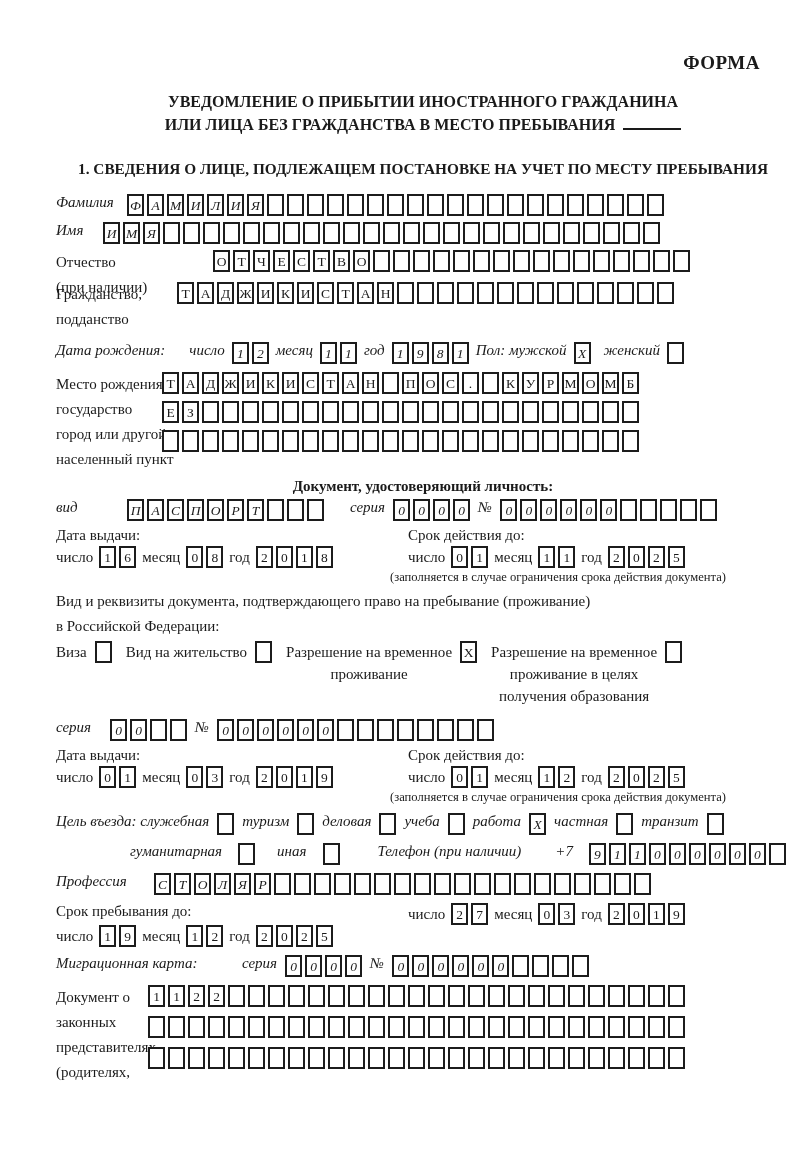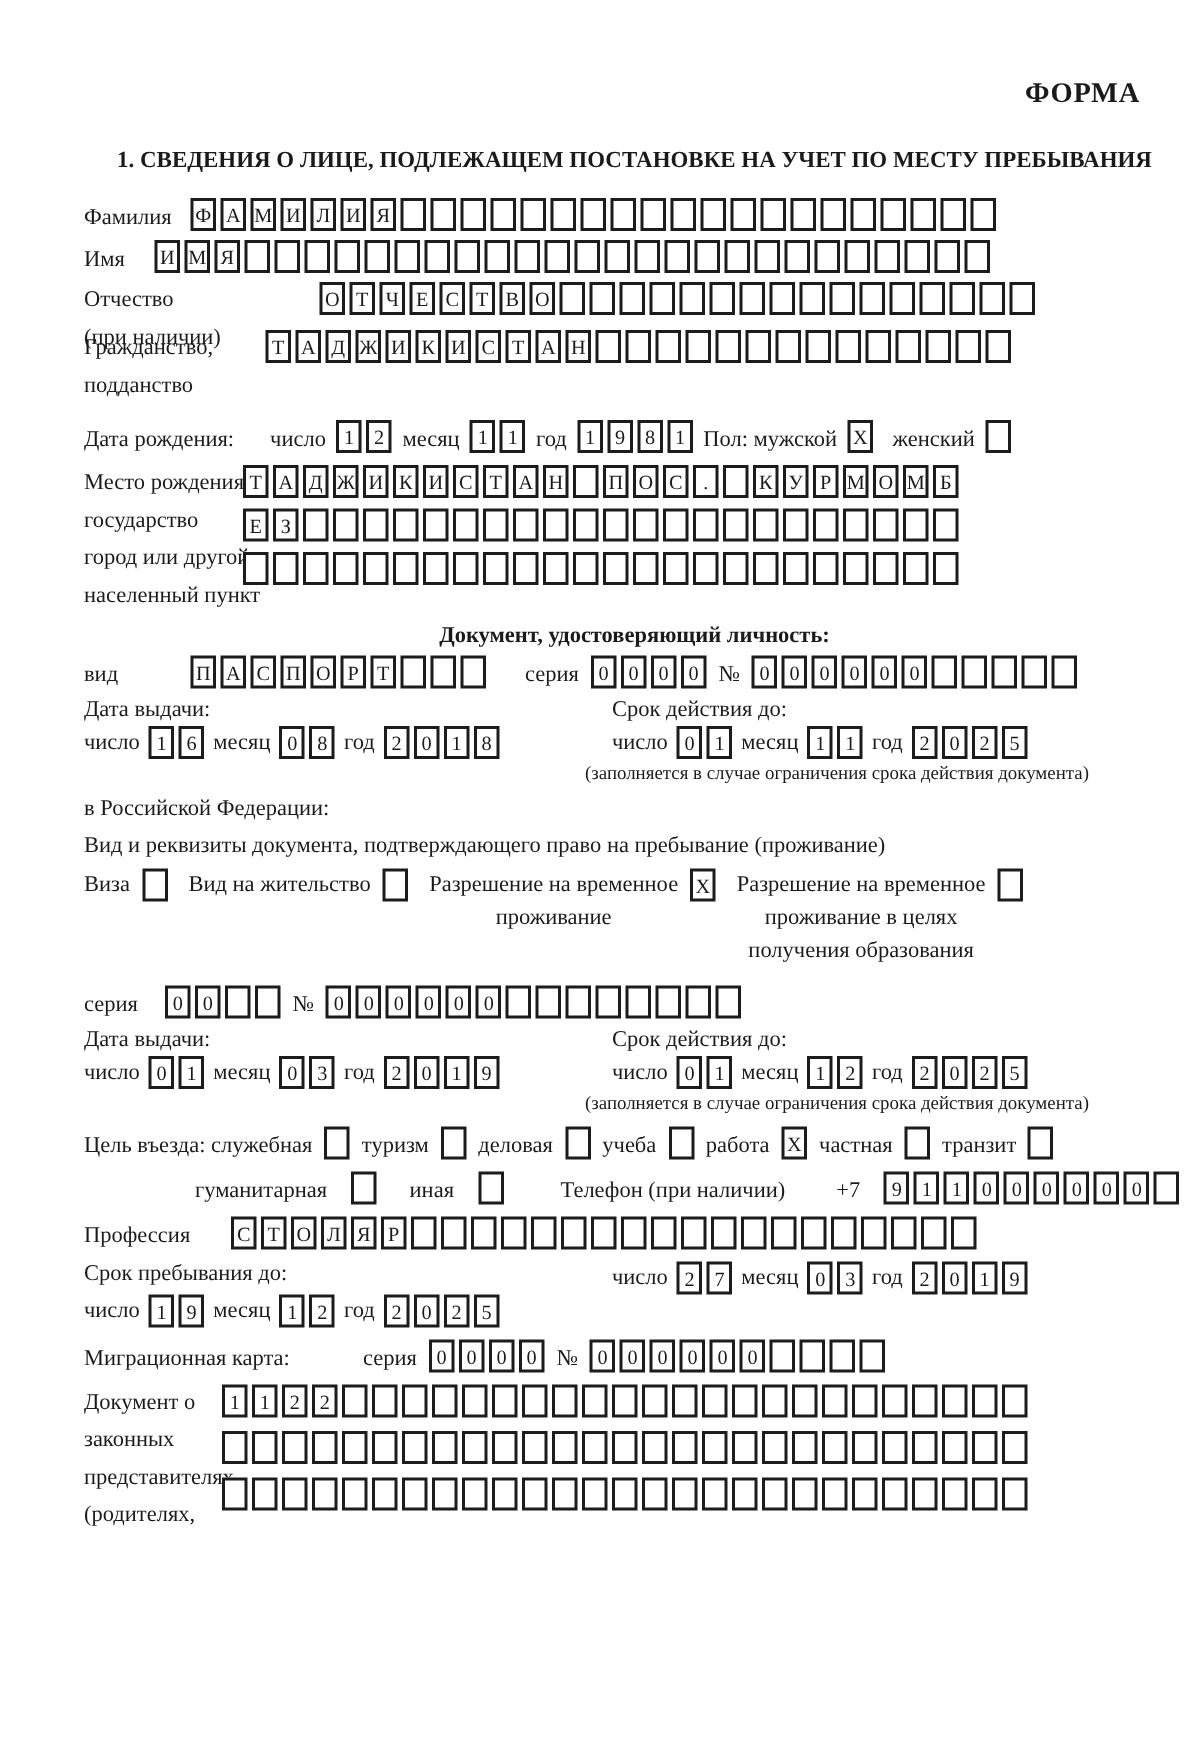--- a/index.html
+++ b/index.html
@@ -12,21 +12,21 @@
     padding:38px 10px 0 56px;
     position:relative;
   }
   .annex { margin-left:561px; font-size:13.5px; line-height:1.5; }
   .annex .amend { margin-top:3px; }
   .forma { text-align:right; padding-right:30px; margin-top:14px; font-weight:bold; font-size:19px; letter-spacing:.5px; }
   .title { text-align:center; font-weight:bold; font-size:16px; line-height:1.45; margin-top:16px; }
   .title .blank-line { display:inline-block; width:58px; border-bottom:2px solid #1a1a1a; height:14px; margin-left:8px; }
   .sec-heading { text-align:center; font-weight:bold; font-size:15.3px; margin-top:24px; }
 
-  .frow { display:flex; align-items:flex-end; }
+  .frow { display:flex; align-items:flex-start;font-style:italic; }
   .ftop { display:flex; align-items:flex-start; }
   .lbl { flex:0 0 auto; }
   .boxes { display:flex; gap:3px; flex-wrap:nowrap; }
   .box {
     width:17px; height:22px; border:2px solid #1c1c1c;
     text-align:center; line-height:19px; font-size:13.5px;
     flex:0 0 auto; background:#fff;
   }
   .vstack { display:flex; flex-direction:column; gap:7px; }
   .lblstack { line-height:25px; }
@@ -41,20 +41,26 @@
   .mt12{margin-top:12px}.mt16{margin-top:16px}
 </style>
 </head>
 <body>
 
 <div class="page">
 
 
   <div class="forma">ФОРМА</div>
 
+  <div class="title">
+    <div>УВЕДОМЛЕНИЕ О ПРИБЫТИИ ИНОСТРАННОГО ГРАЖДАНИНА</div>
+    <div>
+      <span>ИЛИ ЛИЦА БЕЗ ГРАЖДАНСТВА В МЕСТО ПРЕБЫВАНИЯ</span><span class="blank-line"></span>
+    </div>
+  </div>
 
   <div class="sec-heading">1. СВЕДЕНИЯ О ЛИЦЕ, ПОДЛЕЖАЩЕМ ПОСТАНОВКЕ НА УЧЕТ ПО МЕСТУ ПРЕБЫВАНИЯ</div>
 
   <div class="frow mt16">
     <span class="lbl" style="width:71px">Фамилия</span>
     <span class="boxes">
         <span class="box">Ф</span>
         <span class="box">А</span>
         <span class="box">М</span>
         <span class="box">И</span>
@@ -382,22 +388,22 @@
           <span class="box">2</span>
           <span class="box">0</span>
           <span class="box">2</span>
           <span class="box">5</span>
         </span>
     </div>
     <div></div>
     <div class="note" style="margin-left:-18px">(заполняется в случае ограничения срока действия документа)</div>
   </div>
 
+  <div class="mt8">Вид и реквизиты документа, подтверждающего право на пребывание (проживание)</div>
   <div class="mt8">в Российской Федерации:</div>
-  <div class="mt8">Вид и реквизиты документа, подтверждающего право на пребывание (проживание)</div>
 
   <div class="ftop mt6" style="gap:14px">
     <span class="opt">
       <span class="optlbl">Виза</span>
       <span class="boxes">
           <span class="box"></span>
         </span>
     </span>
     <span class="opt">
       <span class="optlbl">Вид на жительство</span>

